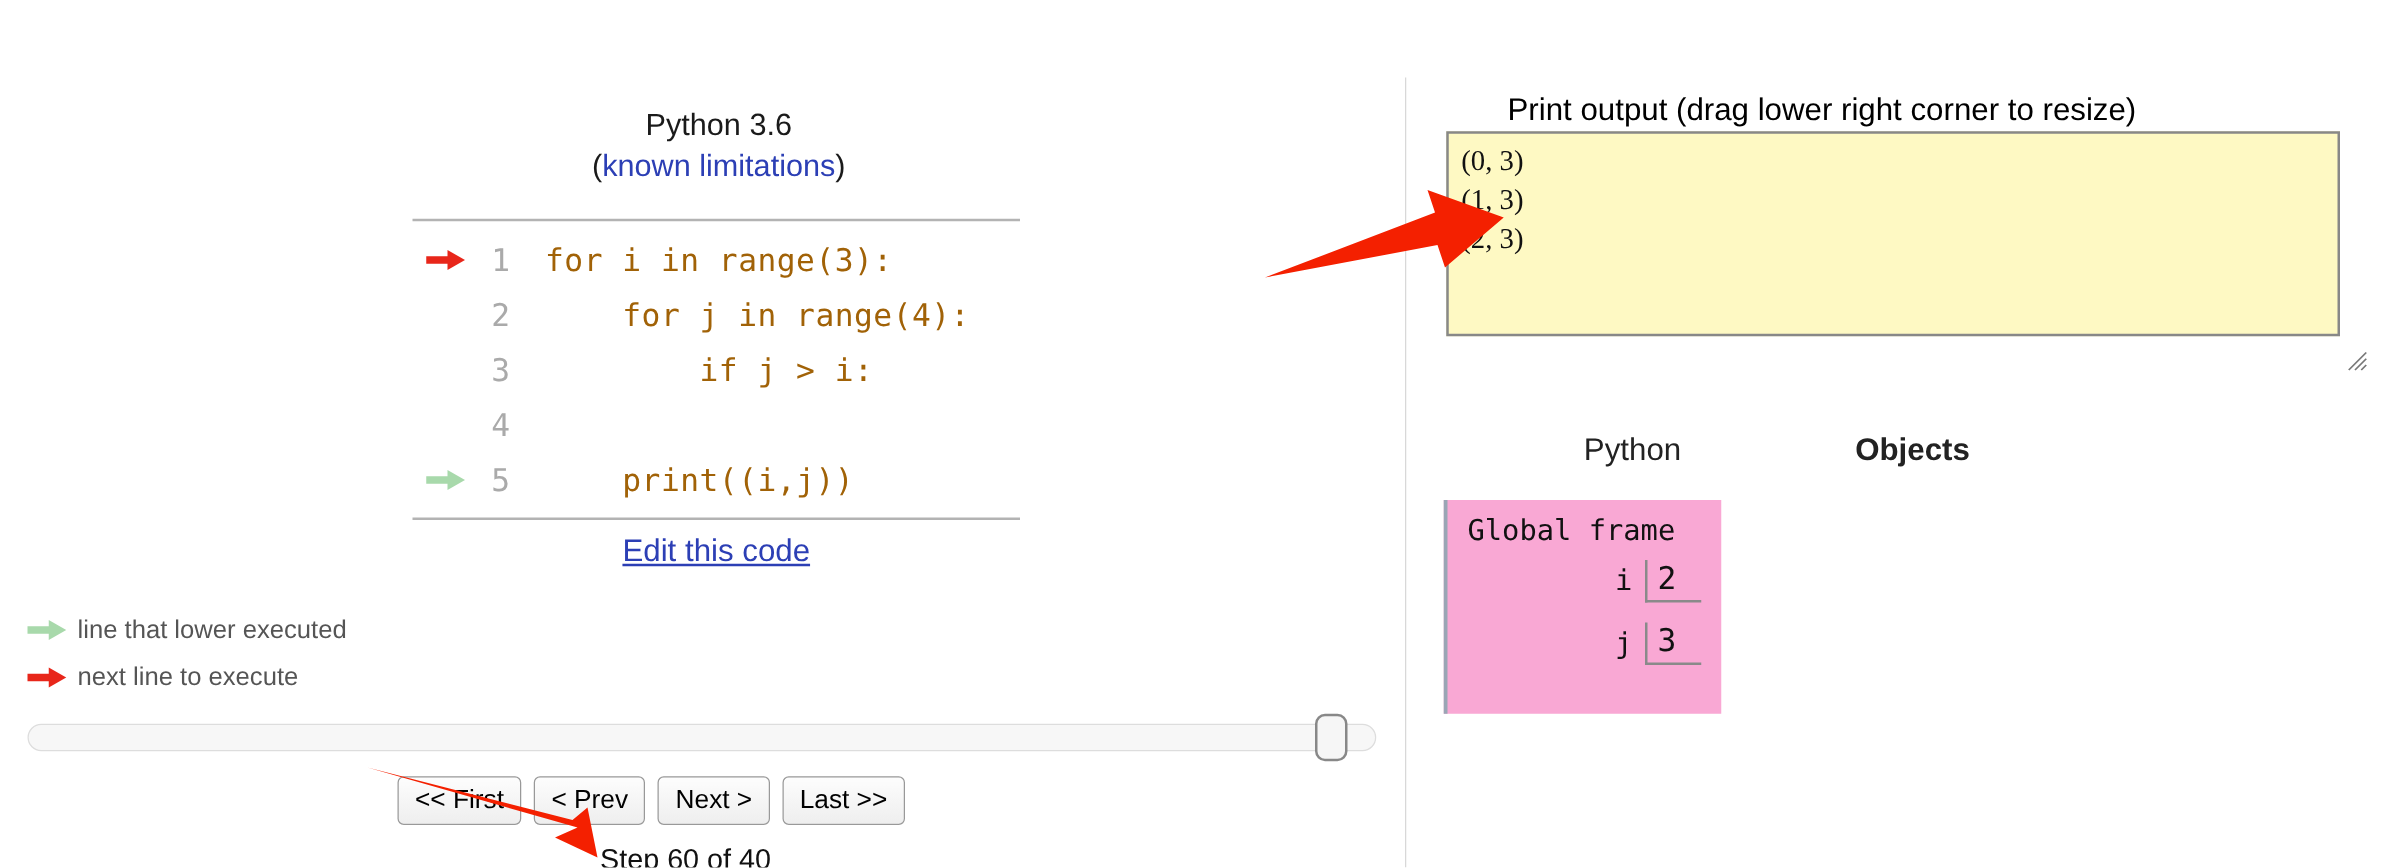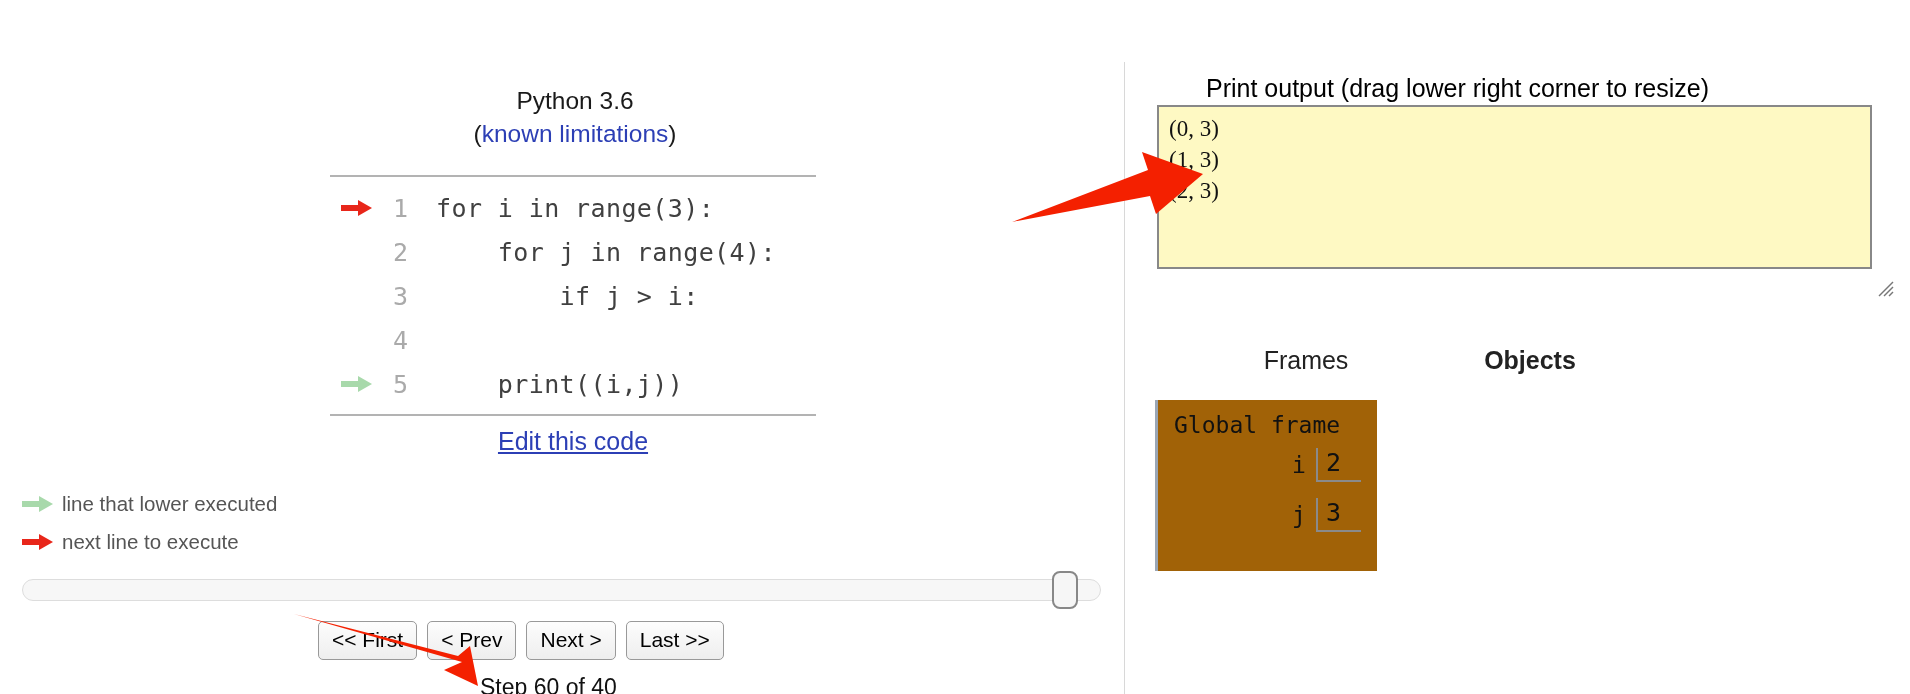--- a/index.html
+++ b/index.html
@@ -73,21 +73,21 @@
     width: 26px;
     flex: 0 0 26px;
     text-align: right;
     color: #aaaaaa;
     font-size: 25px;
     font-family: "DejaVu Sans Mono", "Liberation Mono", monospace;
   }
   .code-text {
     padding-left: 28px;
     white-space: pre;
-    color: #404040;
+    color: #a16207;
     font-size: 25px;
     letter-spacing: 0.4px;
   }
 
   
   .mini-arrow {
     display: inline-block;
     position: relative;
     width: 31px;
     height: 16px;
@@ -232,21 +232,21 @@
     text-align: center;
     font-size: 25px;
     color: #222222;
     font-weight: bold;
   }
 
   #global-frame {
     position: absolute;
     left: 1155px; top: 400px;
     width: 222px; height: 171px;
-    background: #a16207;
+    background: #f9a8d4;
     border-left: 3px solid #9aa6b5;
     box-sizing: border-box;
     padding: 12px 16px 0 16px;
   }
   #global-frame-title {
     font-family: "DejaVu Sans Mono", "Liberation Mono", monospace;
     font-size: 23px;
     color: #111111;
     white-space: pre;
   }
@@ -379,21 +379,21 @@
 (2, 3)</div>
 
   <svg id="resize-grip" viewBox="0 0 16 16" width="16" height="16">
     <g stroke="#777777" stroke-width="1.4">
       <line x1="15" y1="1" x2="1" y2="15"></line>
       <line x1="15" y1="6" x2="6" y2="15"></line>
       <line x1="15" y1="11" x2="11" y2="15"></line>
     </g>
   </svg>
 
-  <div id="frames-heading">Frames</div>
+  <div id="frames-heading">Python</div>
   <div id="objects-heading">Objects</div>
 
   <div id="global-frame">
     <div id="global-frame-title">Global frame</div>
 
     <div class="frame-var-row">
       <span class="frame-var-name">i</span>
       <span class="frame-var-value">2</span>
     </div>
 

